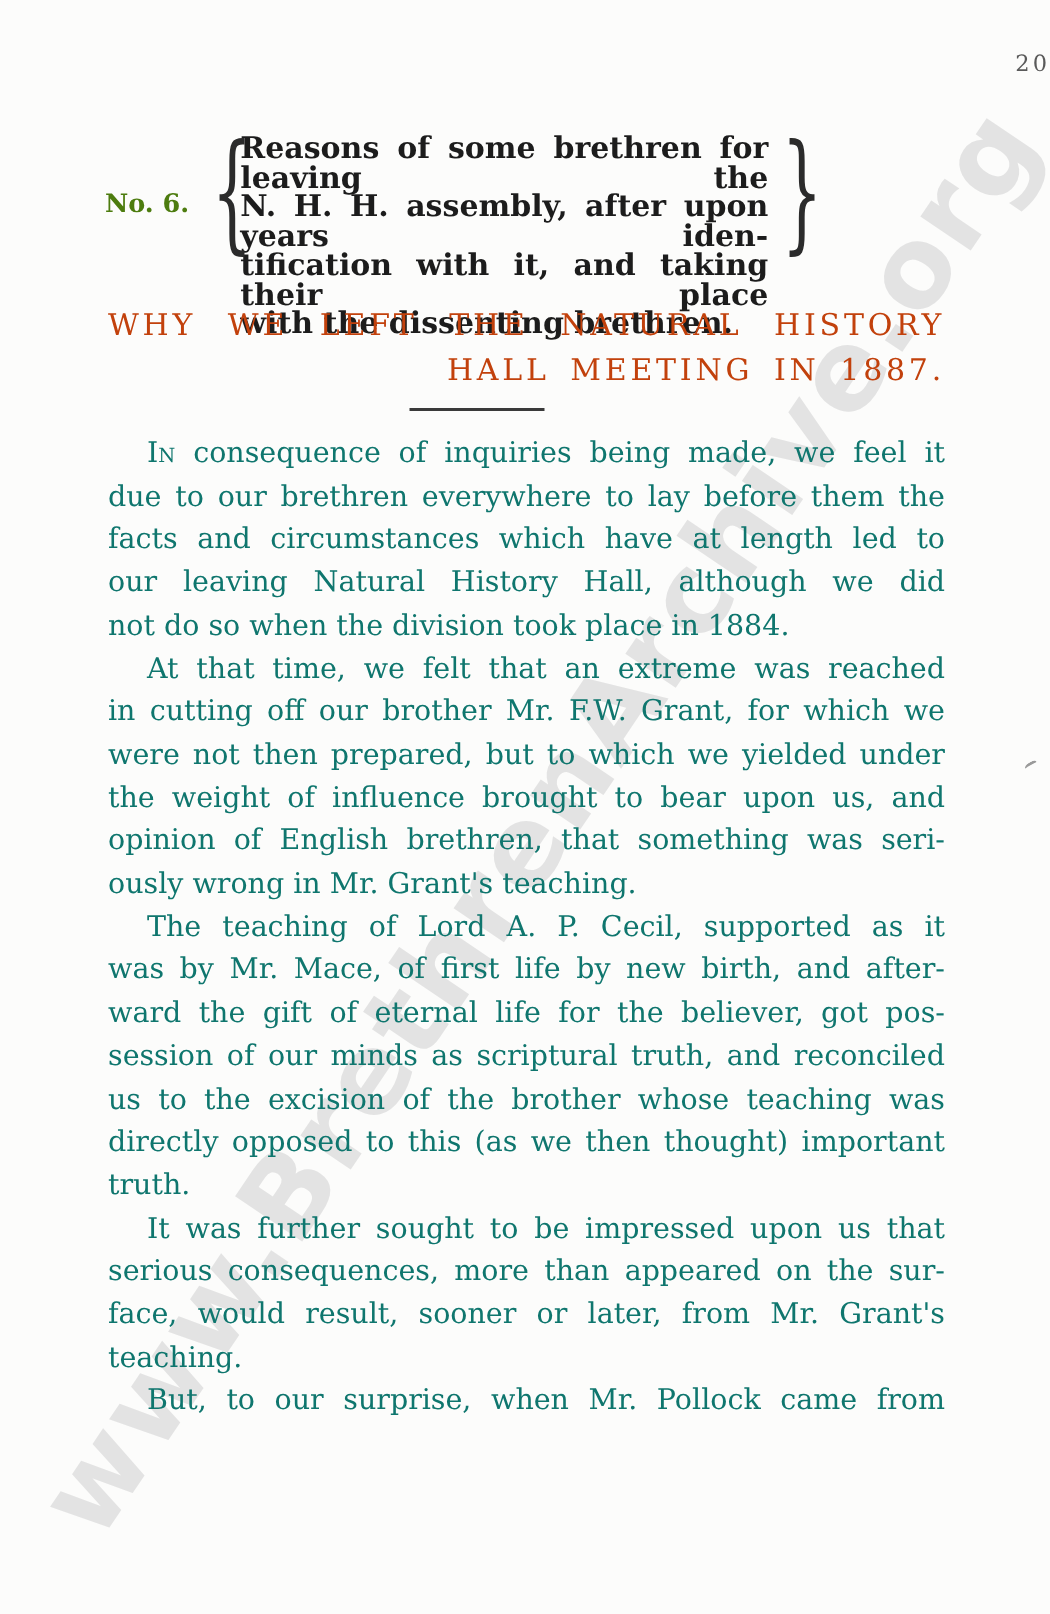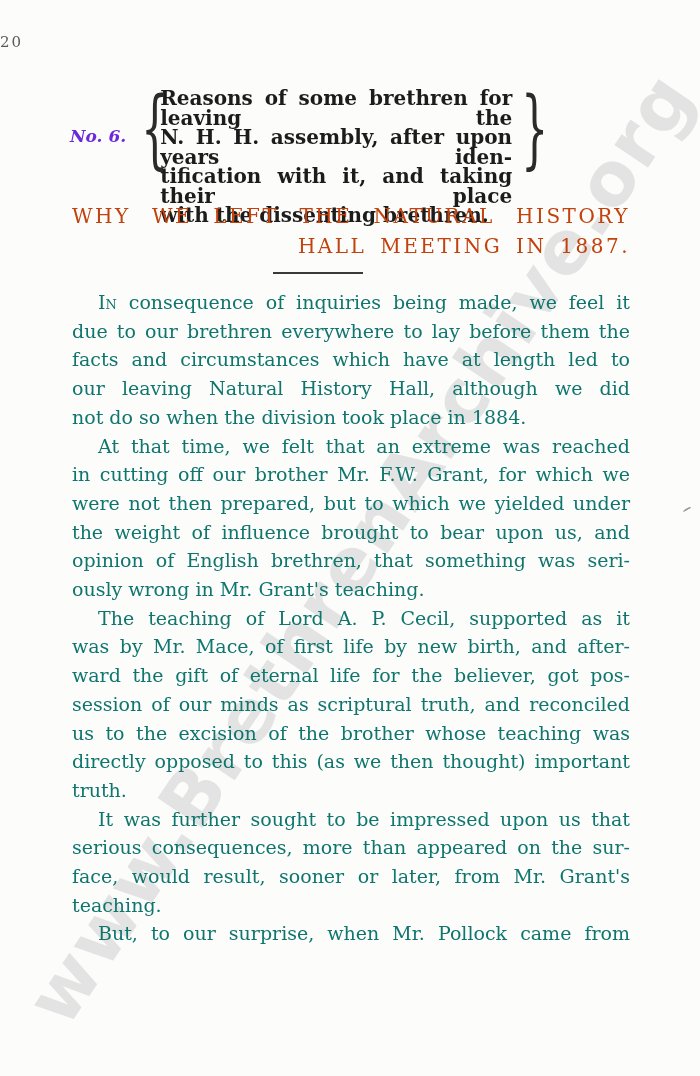--- a/index.html
+++ b/index.html
@@ -26,40 +26,39 @@
     letter-spacing:2px;
     color:#e3e3e3;
     white-space:nowrap;
     z-index:0;
     user-select:none;
   }
   .content { position:absolute; inset:0; z-index:1; }
 
   .page-number {
     position:absolute; top:33px; left:0; right:0;
-    text-align:left;
+    text-align:right;
     font-size:15px;
     letter-spacing:2px;
     color:#5a5a5a;
   }
 
   
   .header {
     position:absolute; top:88px; left:70px;
     display:flex;
     align-items:flex-start;
   }
   .no-label {
     font-weight:700;
     font-size:17px;
     padding-top:38px;
     margin-right:10px;
     white-space:nowrap;
-    color:#6d28d9;
-    font-style:italic;
+    color:#4d7c0f;
   }
   .brace {
     font-size:86px;
     line-height:80px;
     height:80px;
     width:20px;
     text-align:center;
     transform:scaleX(0.5);
     color:#2b2b2b;
     font-weight:400;

